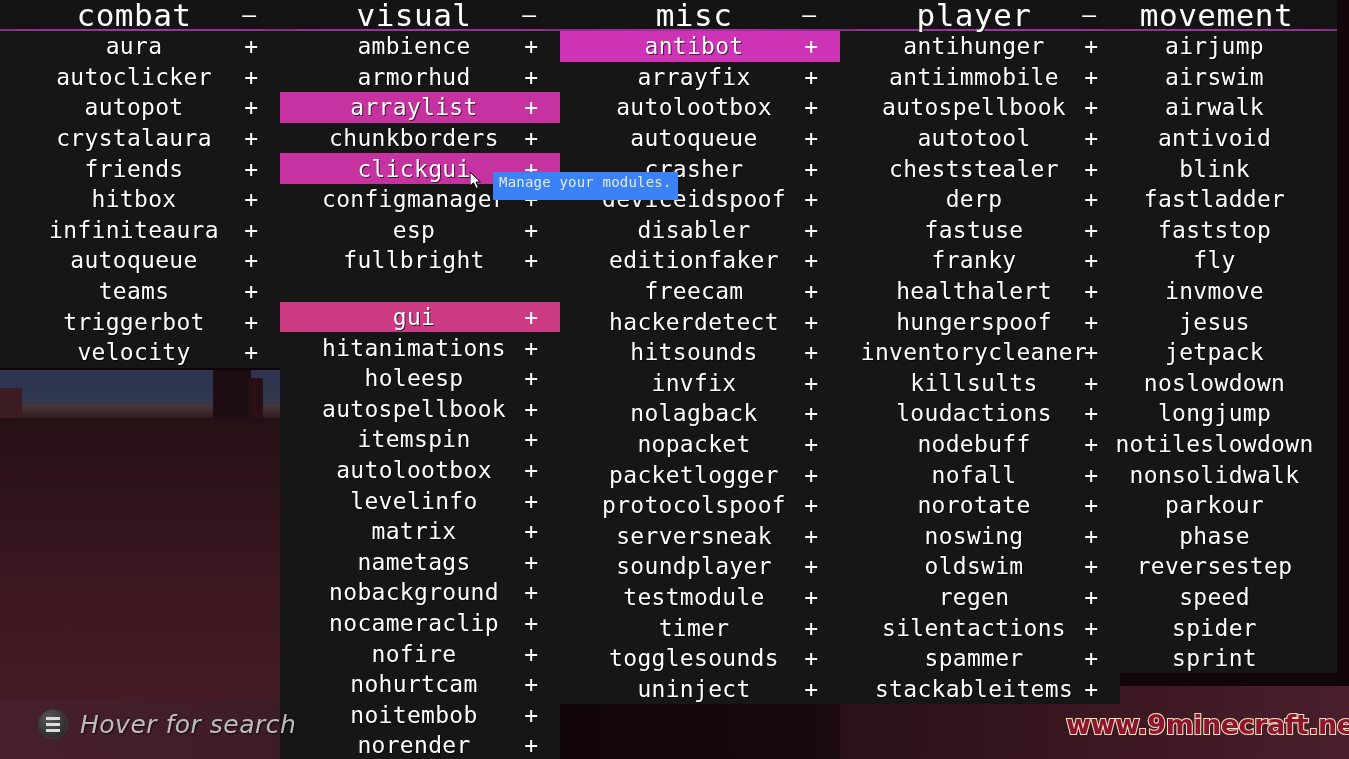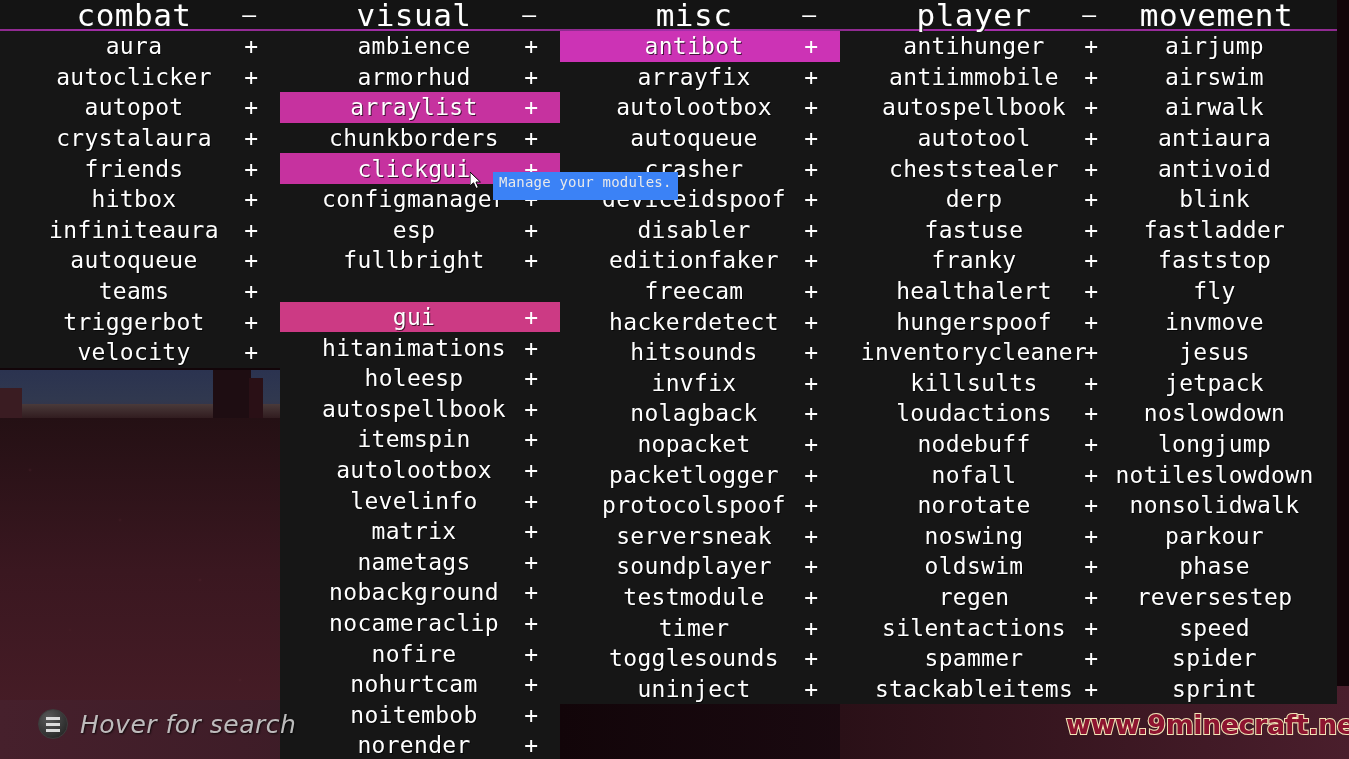--- a/index.html
+++ b/index.html
@@ -504,23 +504,20 @@
           <div class="mod ">
             <span class="name">airjump</span>
           </div>
           <div class="mod ">
             <span class="name">airswim</span>
           </div>
           <div class="mod ">
             <span class="name">airwalk</span>
           </div>
           <div class="mod ">
-            <span class="name">antiaura</span>
-          </div>
-          <div class="mod ">
             <span class="name">antivoid</span>
           </div>
           <div class="mod ">
             <span class="name">blink</span>
           </div>
           <div class="mod ">
             <span class="name">fastladder</span>
           </div>
           <div class="mod ">
             <span class="name">faststop</span>

